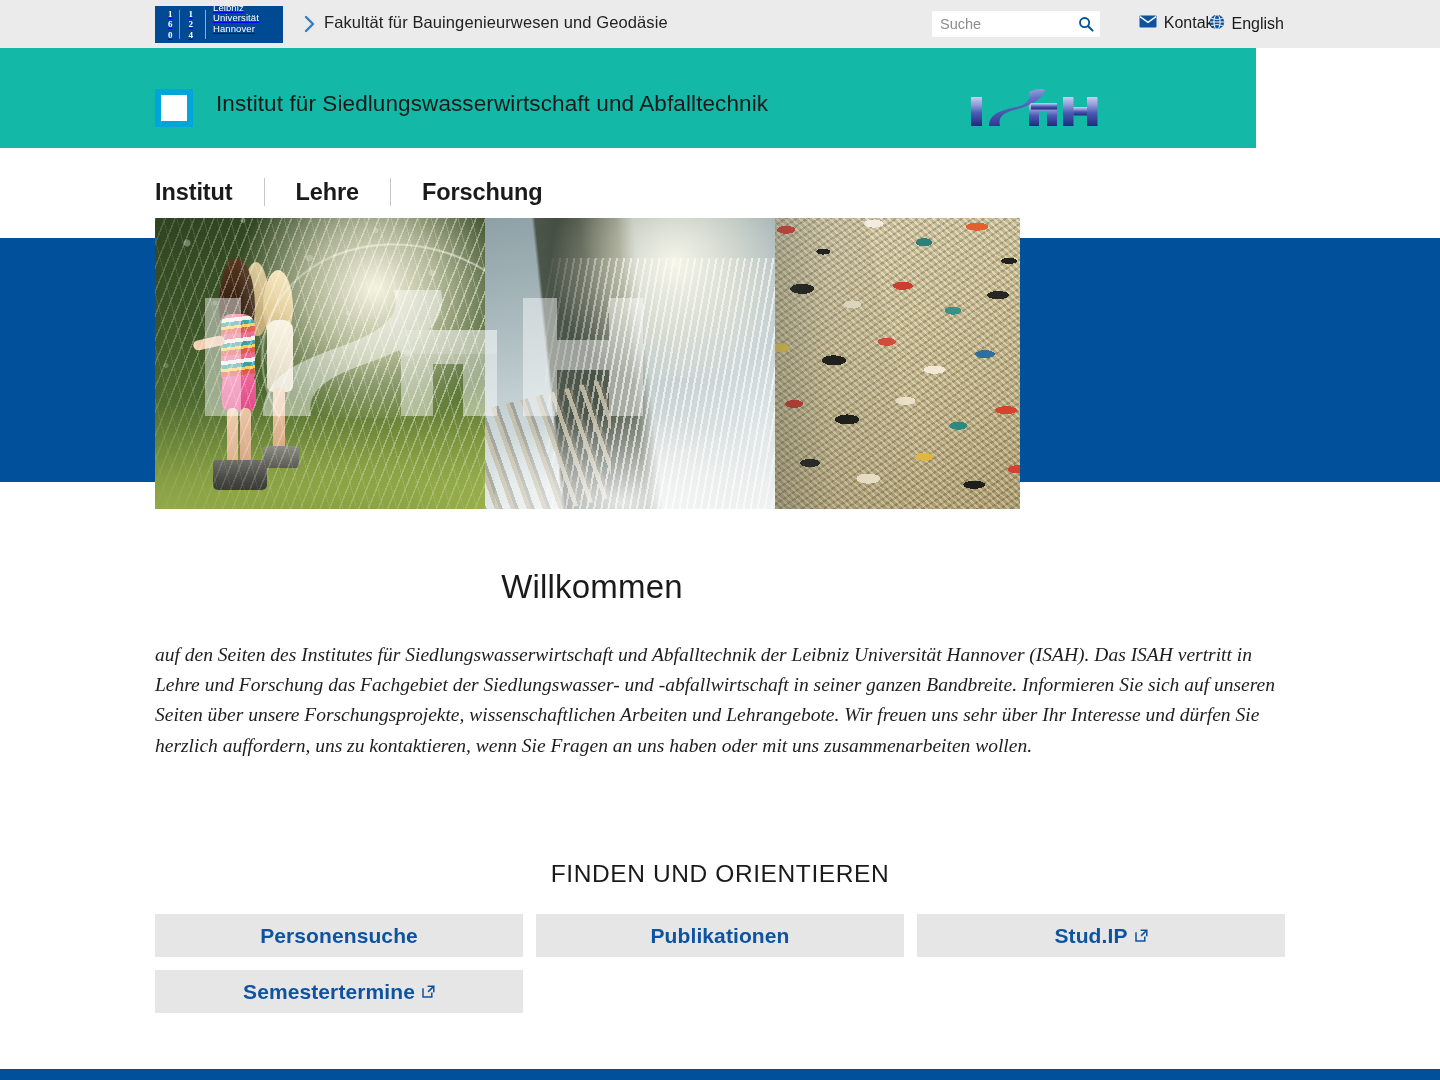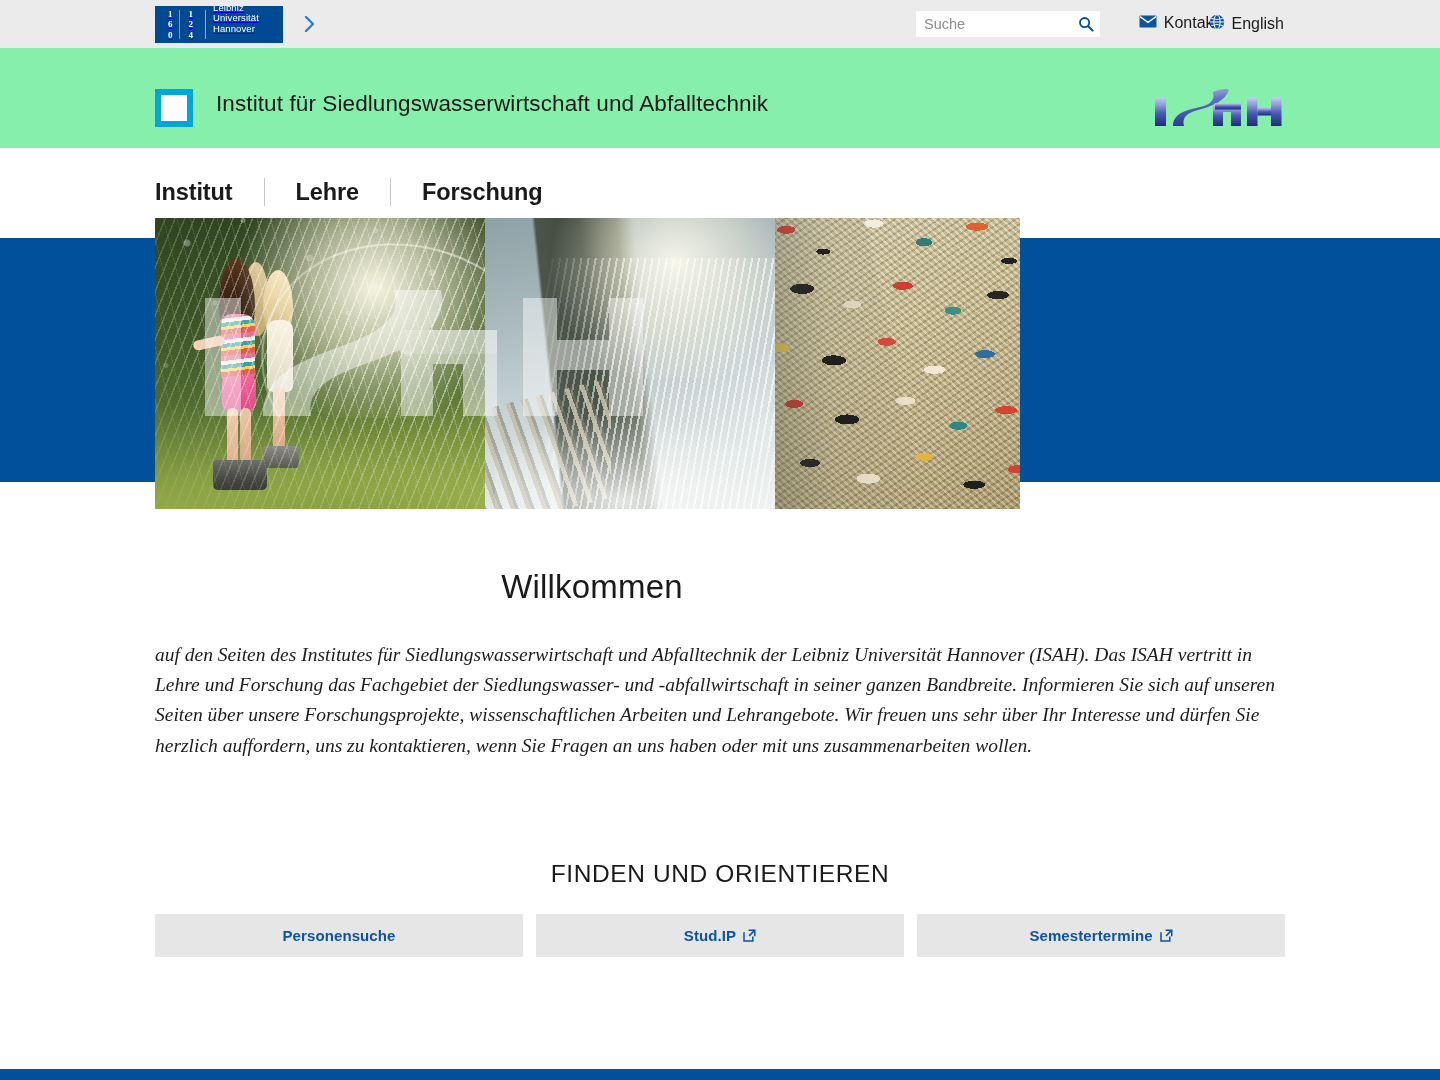--- a/index.html
+++ b/index.html
@@ -87,21 +87,21 @@
     left: 324px; top: 13px;
     font-size: 16.5px;
     color: #222222;
     letter-spacing: .1px;
     white-space: nowrap;
   }
 
   .search-box {
     position: absolute;
     right: 340px; top: 11px;
-    width: 184px; height: 26px;
+    width: 168px; height: 26px;
     background: #ffffff;
     border: none;
   }
   .search-input {
     position: absolute;
     left: 0; top: 0;
     width: 142px; height: 26px;
     border: 0;
     outline: none;
     background: transparent;
@@ -134,22 +134,22 @@
     white-space: nowrap;
   }
   .util-kontakt { right: 222px; }
   .util-english { right: 156px; }
   .util-link .lbl { line-height: 18px; }
 
   
   .inst-header {
     position: absolute;
     left: 0; top: 48px;
-    width: 1440px; height: 100px;
-    background: #86efac;
+    width: 1256px; height: 100px;
+    background: #14b8a6;
   }
   .inst-square {
     position: absolute;
     left: 155px; top: 41px;
     width: 38px; height: 38px;
     border: 6px solid #00a5d9;
     background: #ffffff;
   }
   .inst-title {
     position: absolute;
@@ -448,21 +448,21 @@
     row-gap: 13px;
   }
   .tile {
     background: #e6e6e6;
     display: flex;
     align-items: center;
     justify-content: center;
     gap: 7px;
     text-decoration: none;
     color: #0d53a0;
-    font-size: 15px;
+    font-size: 21px;
     font-weight: 700;
     letter-spacing: .1px;
     cursor: pointer;
     border: 0;
     font-family: "Liberation Sans", sans-serif;
   }
   .ext-icon { display: inline-flex; width: 13px; height: 13px; }
 
   
   .bottombar {
@@ -493,20 +493,21 @@
         <span>Universität</span>
         <span>Hannover</span>
       </div>
     </a>
 
     <span class="fac-chevron">
       <svg width="14" height="20" viewBox="0 0 14 20" aria-hidden="true">
         <path d="M3 3 L10 10 L3 17" fill="none" stroke="#2f7fc4" stroke-width="2.4" stroke-linecap="round" stroke-linejoin="round"></path>
       </svg>
     </span>
+    <a class="fac-title" href="#" style="color:#222;text-decoration:none;">Fakultät für Bauingenieurwesen und Geodäsie</a>
 
     <div class="search-box">
       <input class="search-input" type="text" placeholder="Suche" style="">
       <button class="search-btn" aria-label="Suche">
         <svg width="16" height="16" viewBox="0 0 16 16" aria-hidden="true">
           <circle cx="6.6" cy="6.6" r="4.6" fill="none" stroke="#00509b" stroke-width="1.8"></circle>
           <line x1="10.2" y1="10.2" x2="14.6" y2="14.6" stroke="#00509b" stroke-width="2" stroke-linecap="round"></line>
         </svg>
       </button>
     </div>
@@ -644,20 +645,23 @@
 <h2 class="section-head">FINDEN UND ORIENTIEREN</h2>
 
 <div class="tilegrid">
 
   <a class="tile" href="#">
     <span>Personensuche</span>
   </a>
 
 
 
+  <a class="tile" href="#">
+    <span>Publikationen</span>
+  </a>
 
   <a class="tile" href="#">
     <span>Stud.IP</span>
     <span class="ext-icon">
       <svg width="13" height="13" viewBox="0 0 13 13" aria-hidden="true">
         <path d="M1 3.2 V12 H9.8 V7.4" fill="none" stroke="#0d53a0" stroke-width="1.5"></path>
         <path d="M5.6 1.2 H11.8 V7.2" fill="none" stroke="#0d53a0" stroke-width="1.5"></path>
         <line x1="11.6" y1="1.4" x2="6.1" y2="6.9" stroke="#0d53a0" stroke-width="1.5"></line>
       </svg>
     </span>

